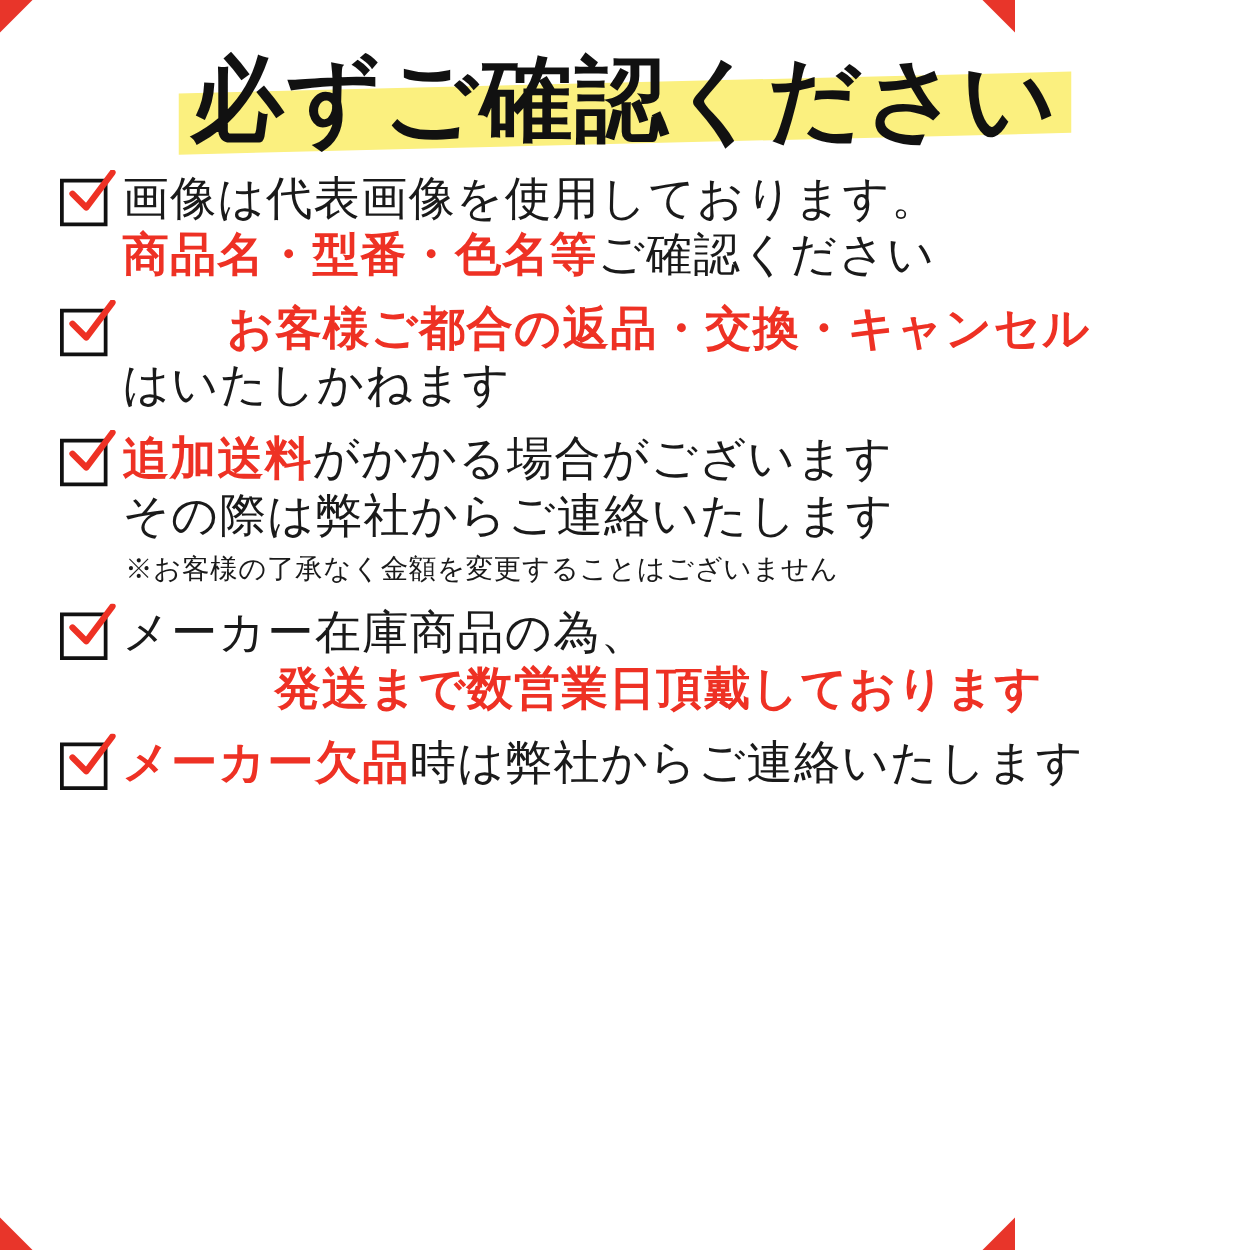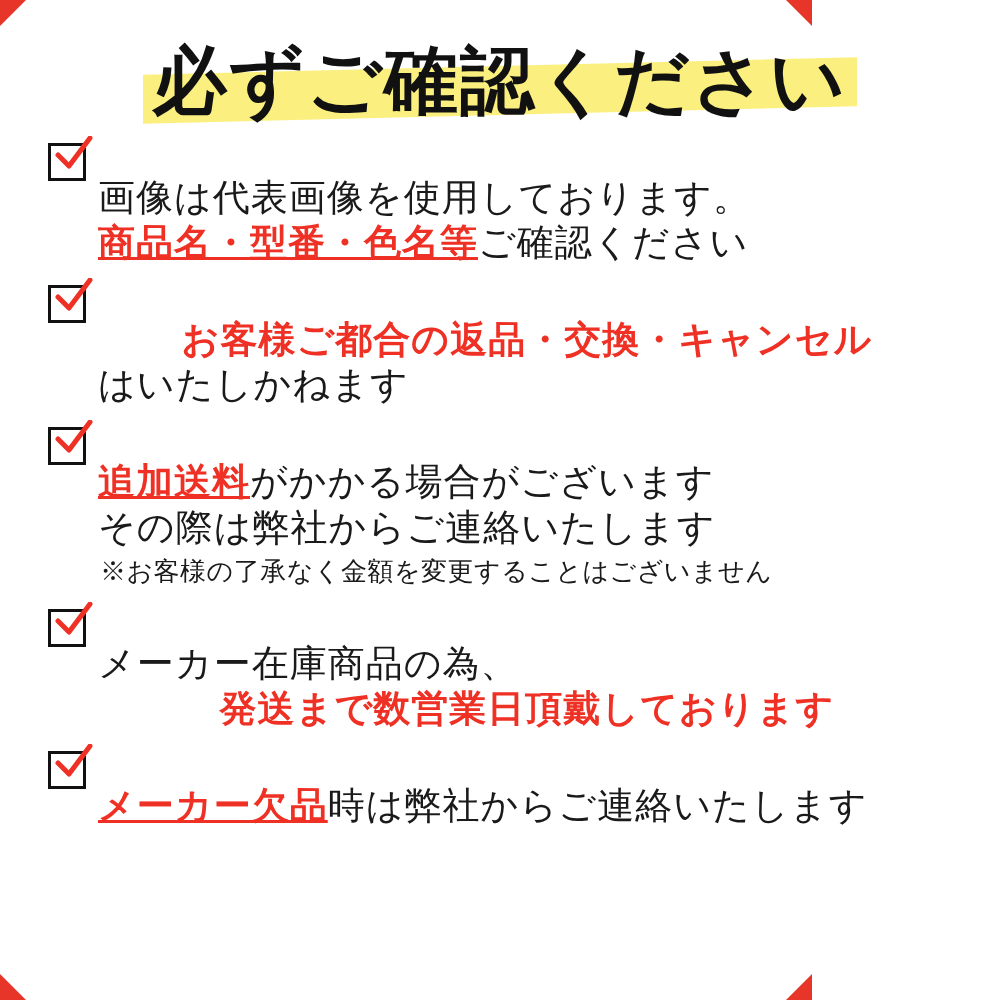--- a/index.html
+++ b/index.html
@@ -113,45 +113,43 @@
   }
   .check .tick {
     position: absolute;
     left: 4px;
     top: -10px;
     width: 38px;
     height: 34px;
   }
   .lines {
     flex: 1 1 auto;
-    margin-top: 38px;
   }
   .line {
     font-size: 37px;
     line-height: 1.22;
     letter-spacing: 1px;
     color: #1a1a1a;
     white-space: nowrap;
   }
   .line.red {
     color: #ee3124;
     font-weight: bold;
     text-align: center;
   }
   .line.mixed .r {
     color: #ee3124;
     font-weight: bold;
-    text-decoration: underline;
   }
   .line.mixed .k {
     color: #1a1a1a;
     font-weight: normal;
   }
   .note {
-    font-size: 26px;
+    font-size: 22px;
     color: #1a1a1a;
     letter-spacing: 0.5px;
     margin: 4px 0 0 2px;
     white-space: nowrap;
   }
 </style>
 </head>
 <body>
 
 <div class="page">

